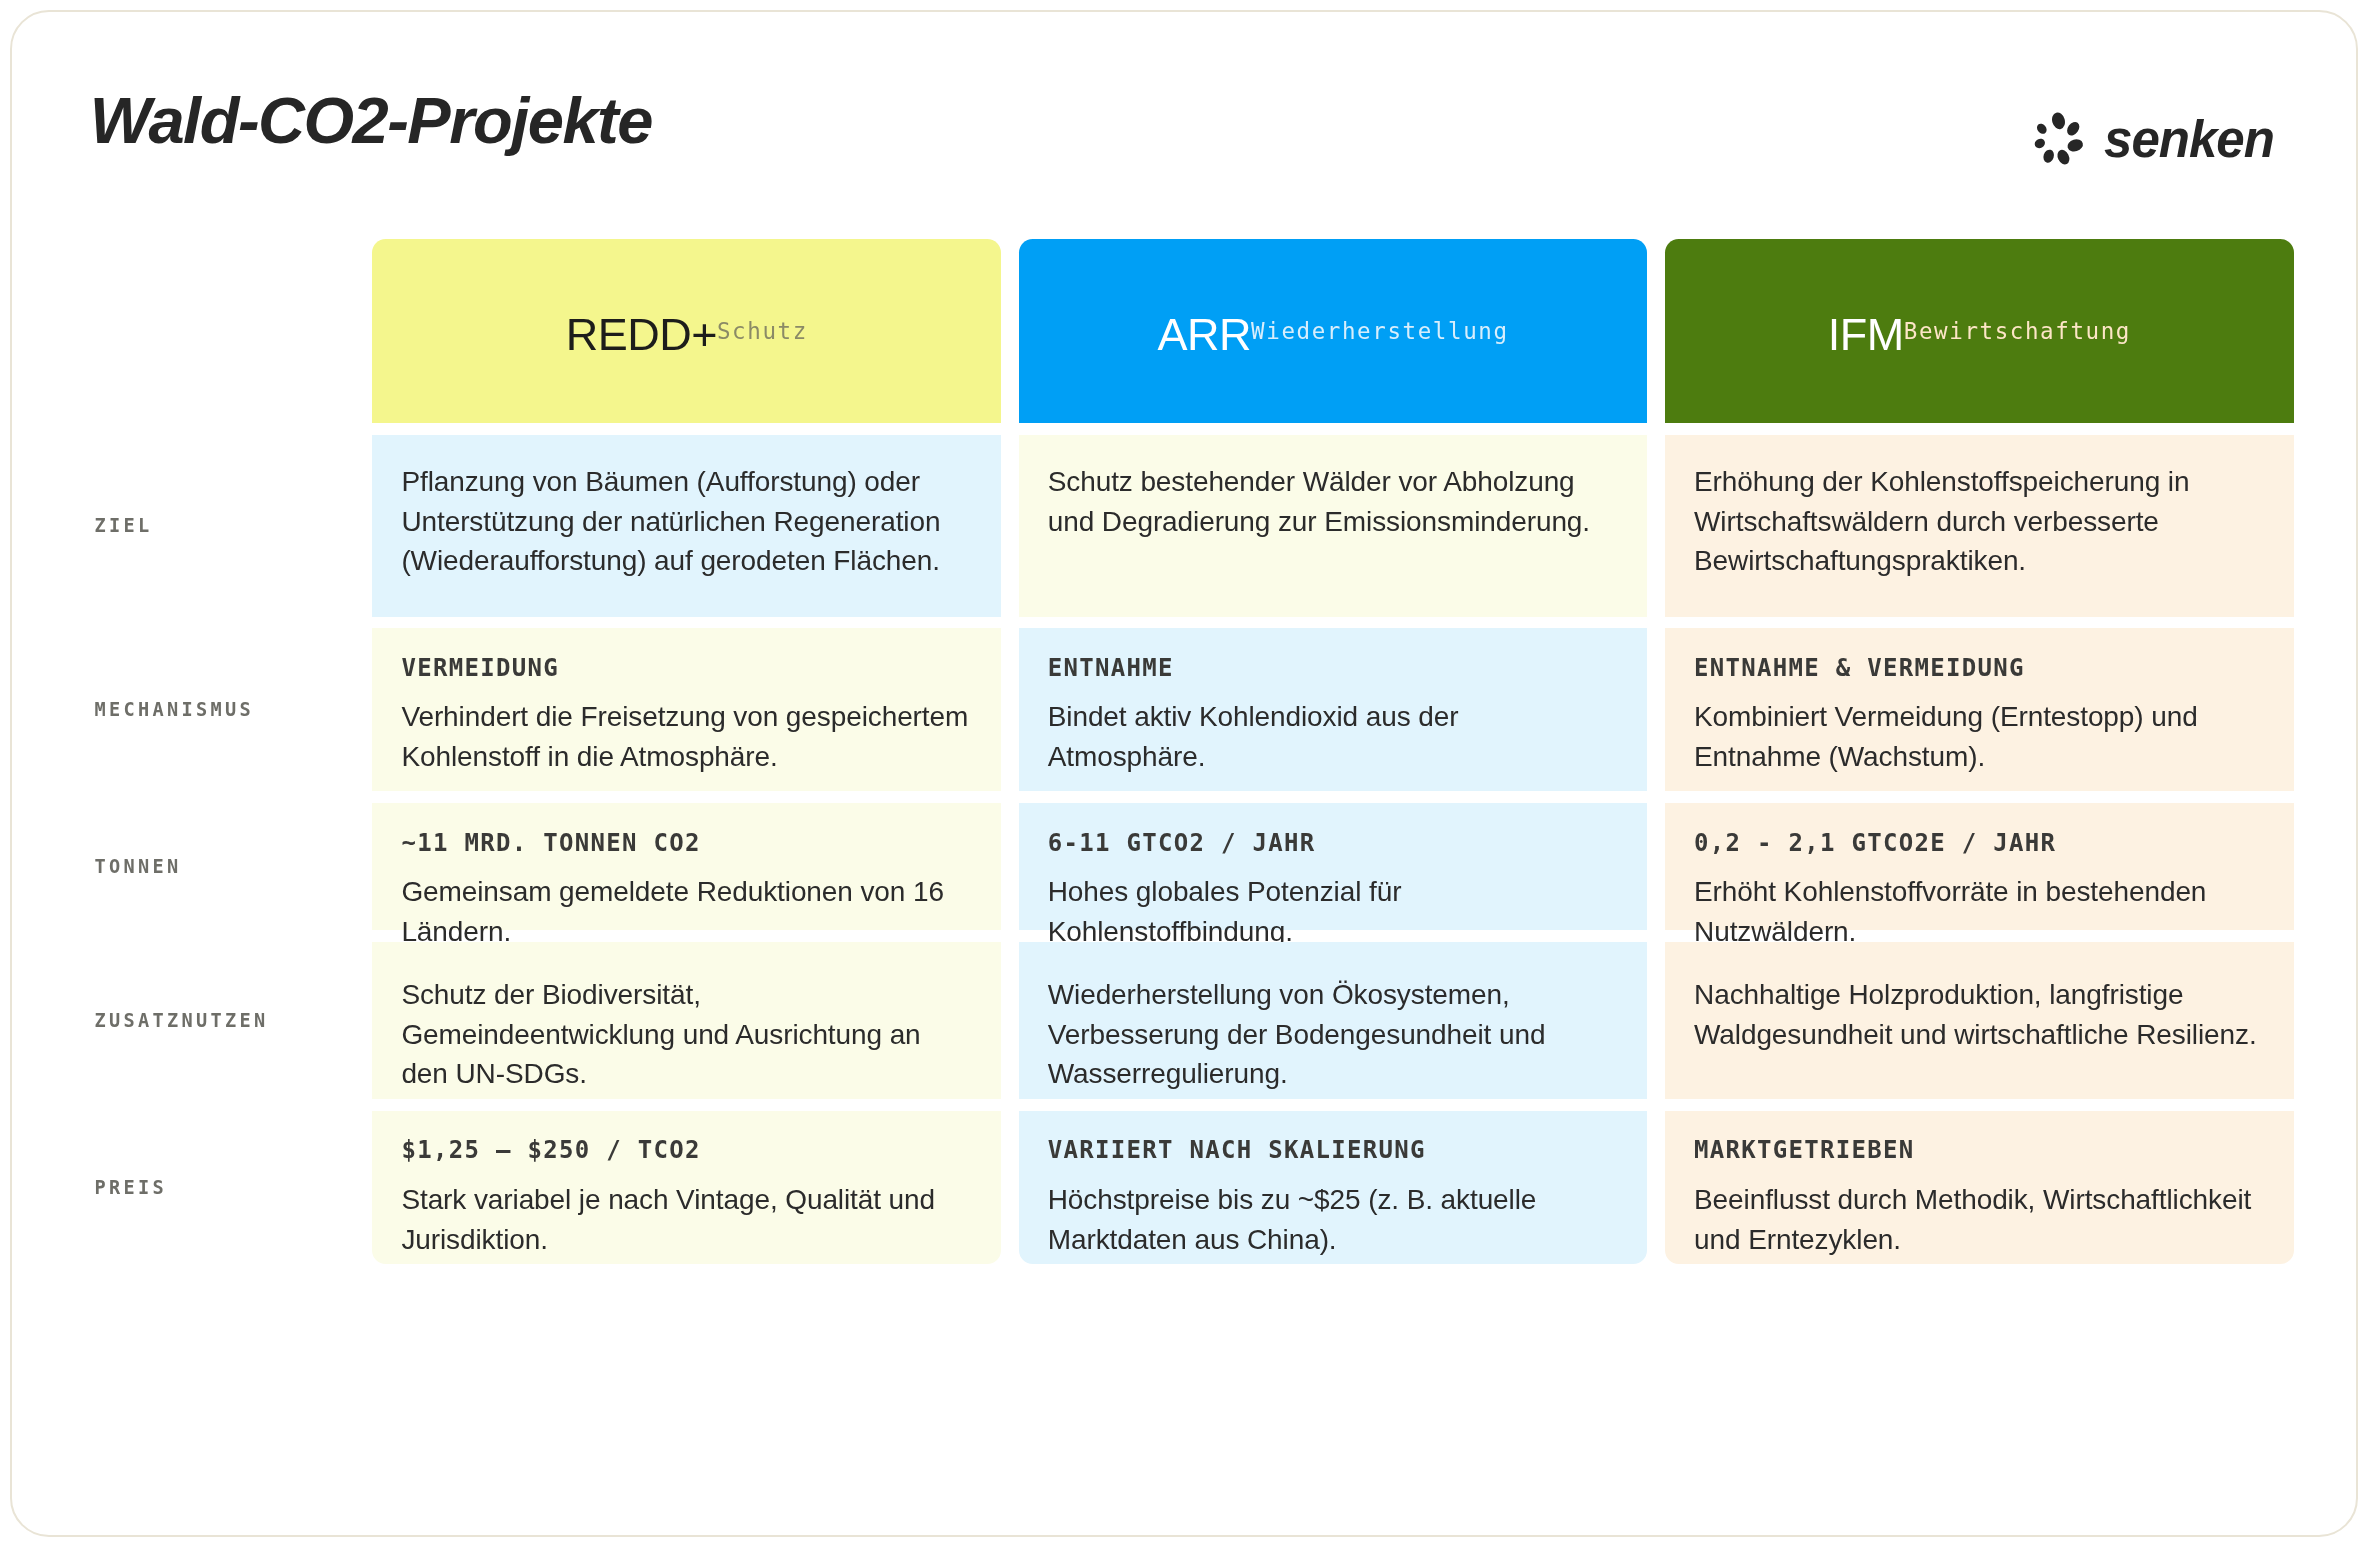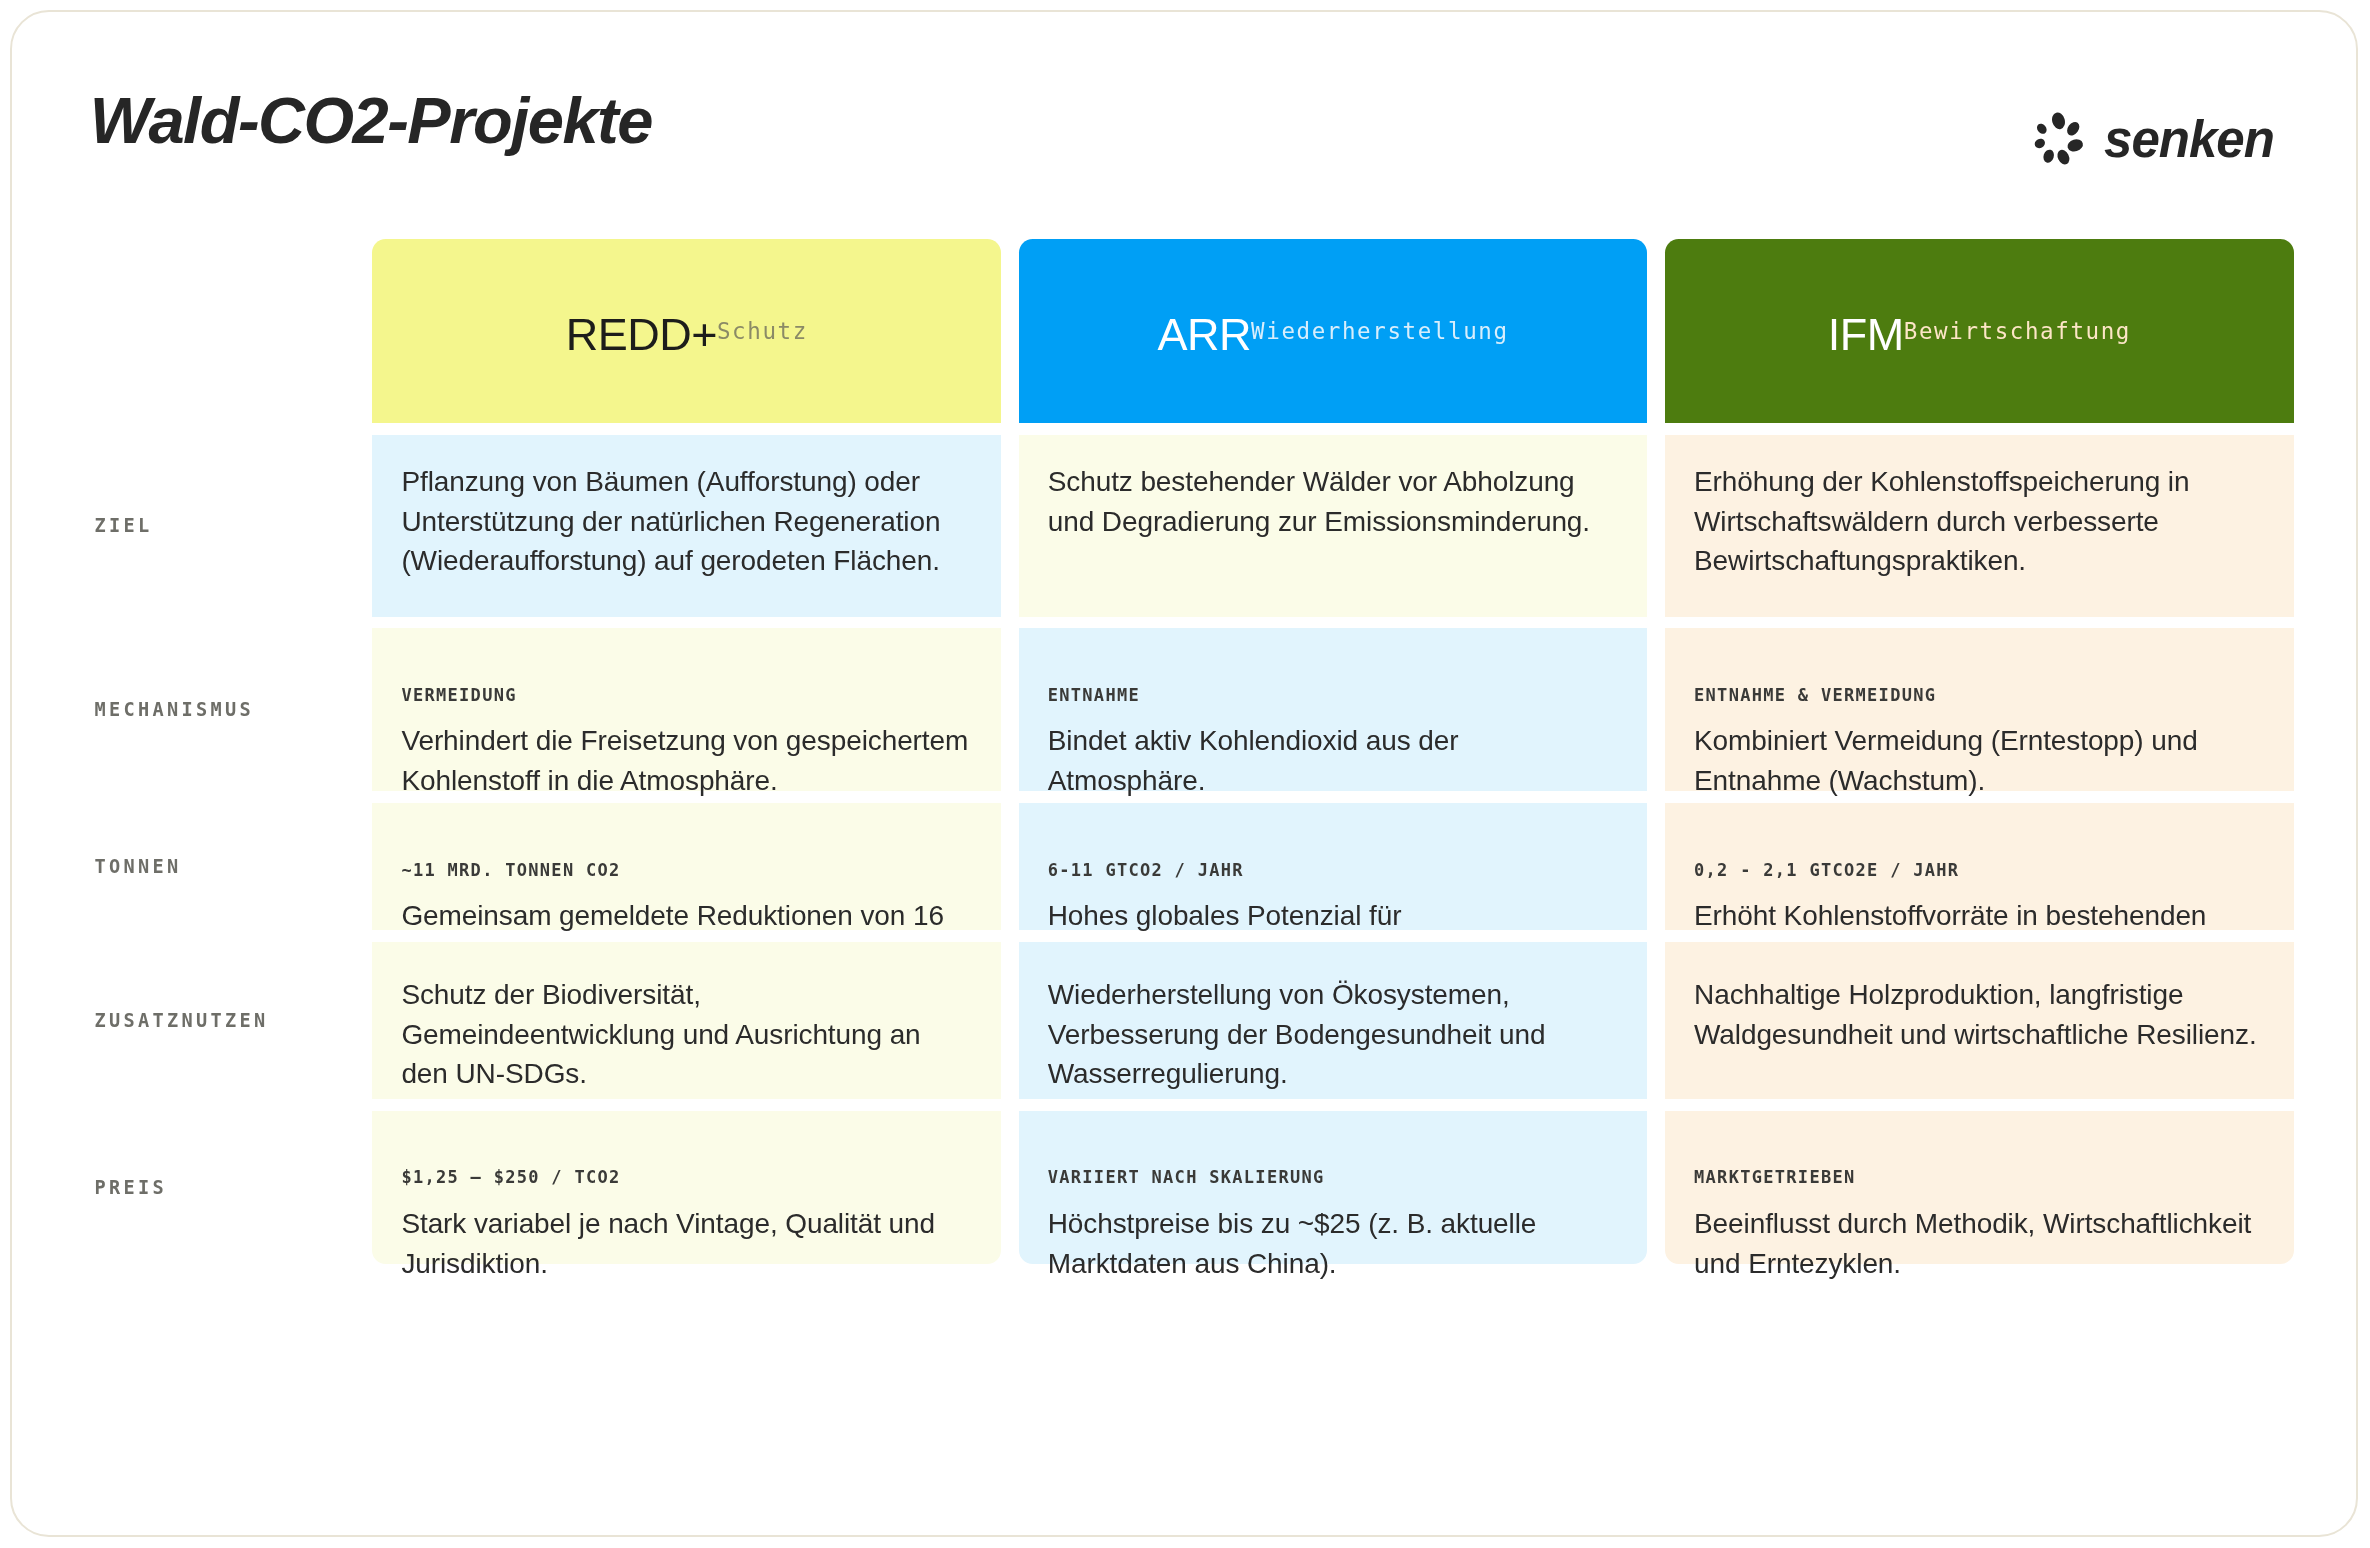--- a/index.html
+++ b/index.html
@@ -143,28 +143,27 @@
   .row-r3 .cell { height: 127px; }
   .row-r4 .cell { height: 157px; padding-top: 33px; }
   .row-r5 .cell { height: 153px; }
 
   .row-r5 .cell.c0 { border-radius: 0 0 13.7px 13.7px; }
   .row-r5 .cell.c1 { border-radius: 0 0 13.7px 13.7px; }
   .row-r5 .cell.c2 { border-radius: 0 0 13.7px 13.7px; }
 
   .tag {
     font-family: "DejaVu Sans Mono", "Liberation Mono", monospace;
-    font-size: 17px;
+    font-size: 24px;
     font-weight: 700;
     letter-spacing: 1.3px;
     color: #3a3a38;
     line-height: 1;
     margin-bottom: 17.6px;
     white-space: nowrap;
-    margin-top: 31px;
   }
   .body-text {
     font-size: 28px;
     line-height: 1.42;
     color: #2b2b2b;
     letter-spacing: -0.1px;
   }
 </style>
 </head>
 <body>

